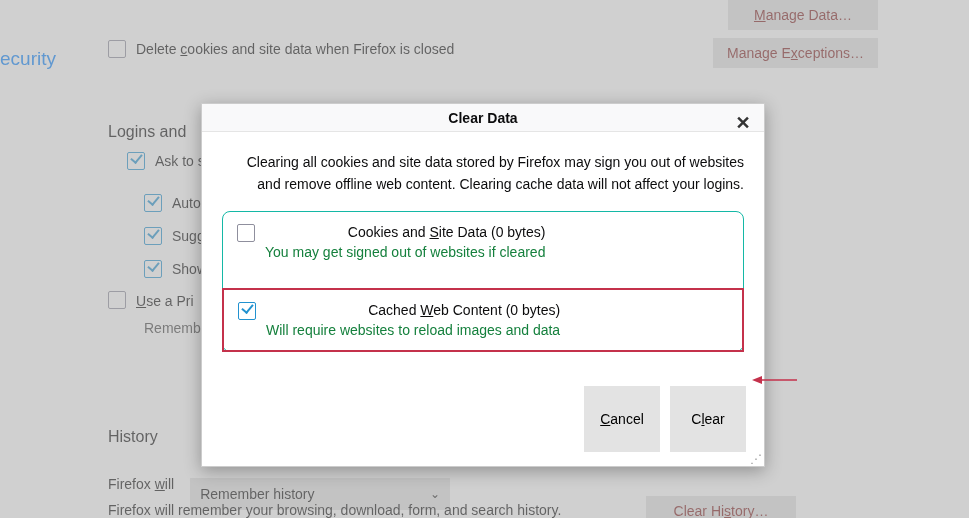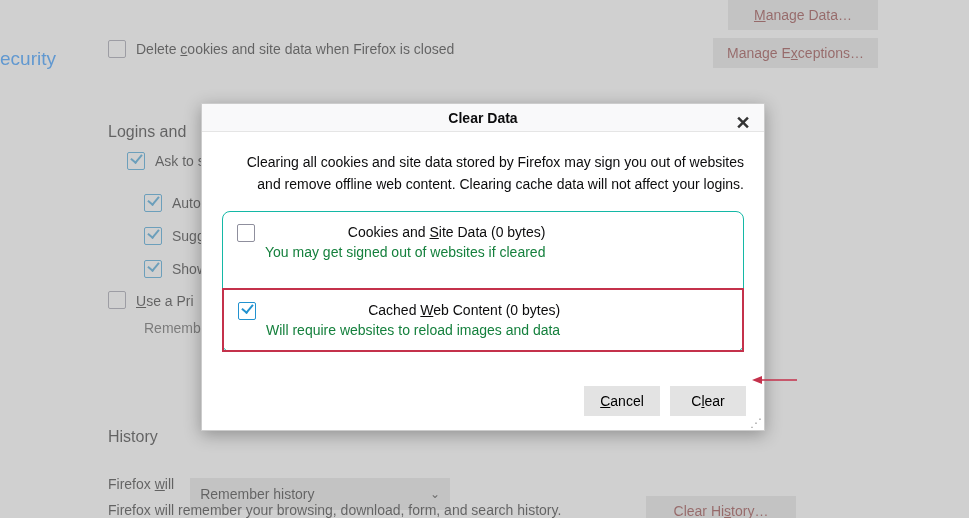--- a/index.html
+++ b/index.html
@@ -128,21 +128,21 @@
     .highlight-box {
       border:2px solid #c4314b;
       margin:16px -1px -1px -1px;
     }
 
     .dialog-foot {
       display:flex; justify-content:flex-end; gap:10px;
       padding:14px 18px 14px;
     }
     .dlg-btn {
-      background:#e3e3e3; border:none; padding:7px 0; width:76px;
+      background:#e3e3e3; border:none; padding:25px 0; width:76px;
       font-size:14px; cursor:pointer;
     }
     .resize-grip {
       position:absolute; right:2px; bottom:2px; width:12px; height:12px;
       color:#9a9a9a; font-size:12px; pointer-events:none;
     }
     .arrow-annot {
       position:absolute; z-index:25;
       left:752px; top:373px; width:45px; height:14px;
       stroke:#c4314b; fill:#c4314b;

